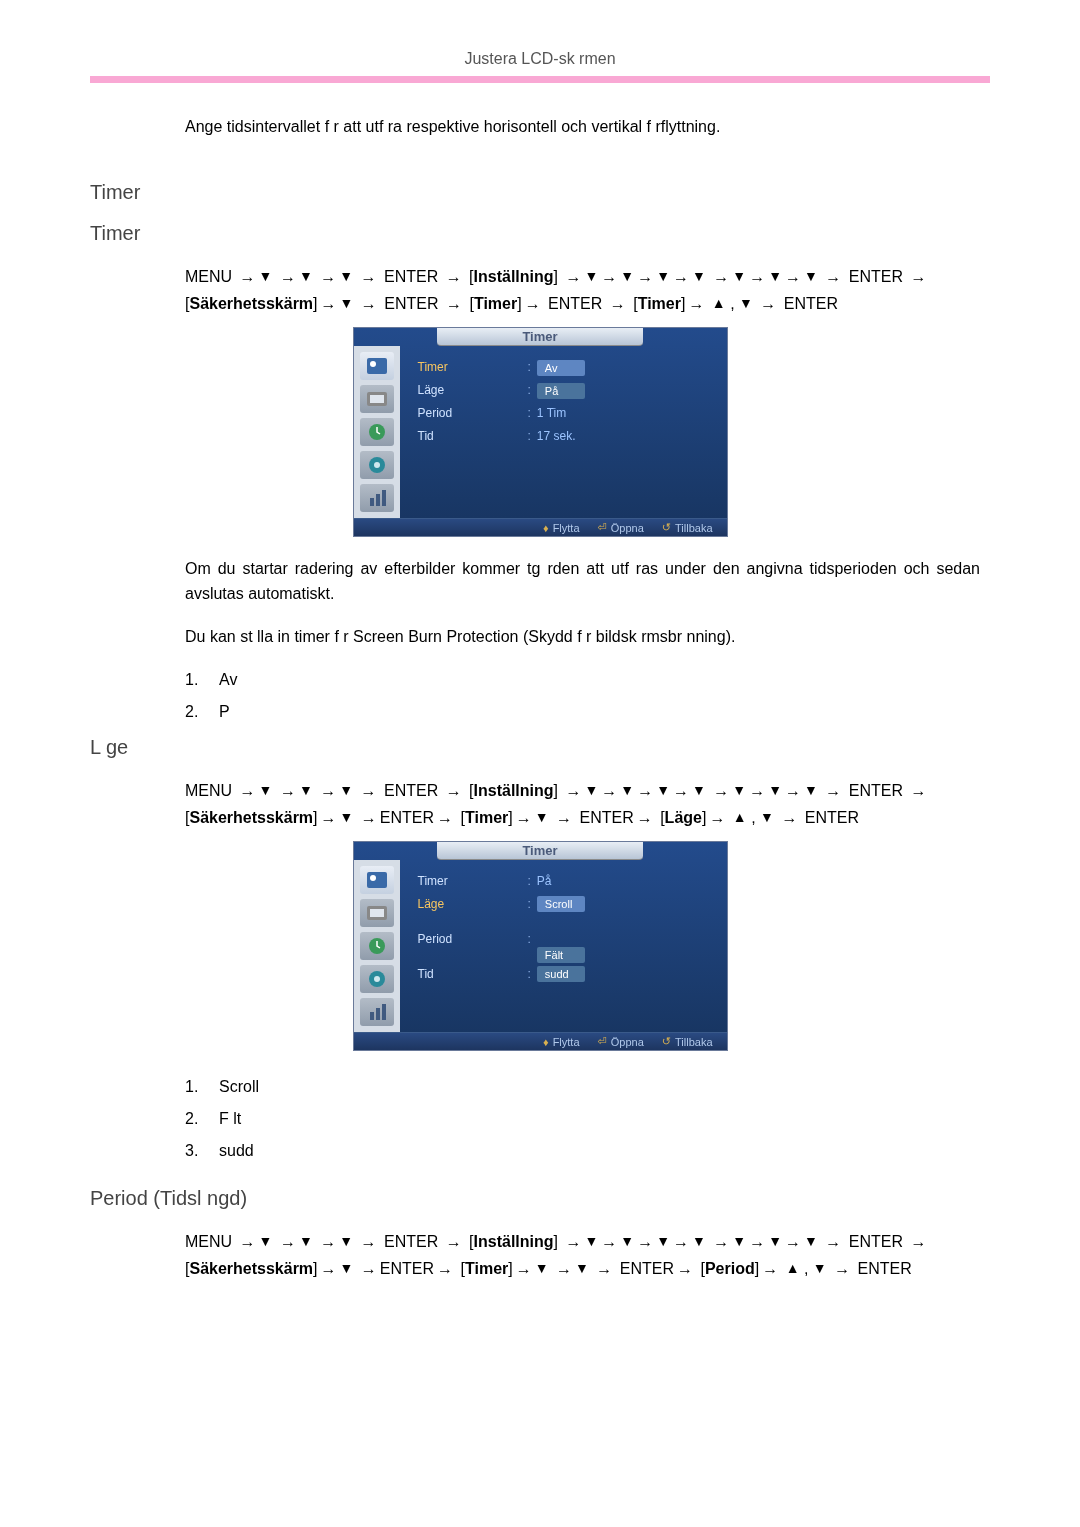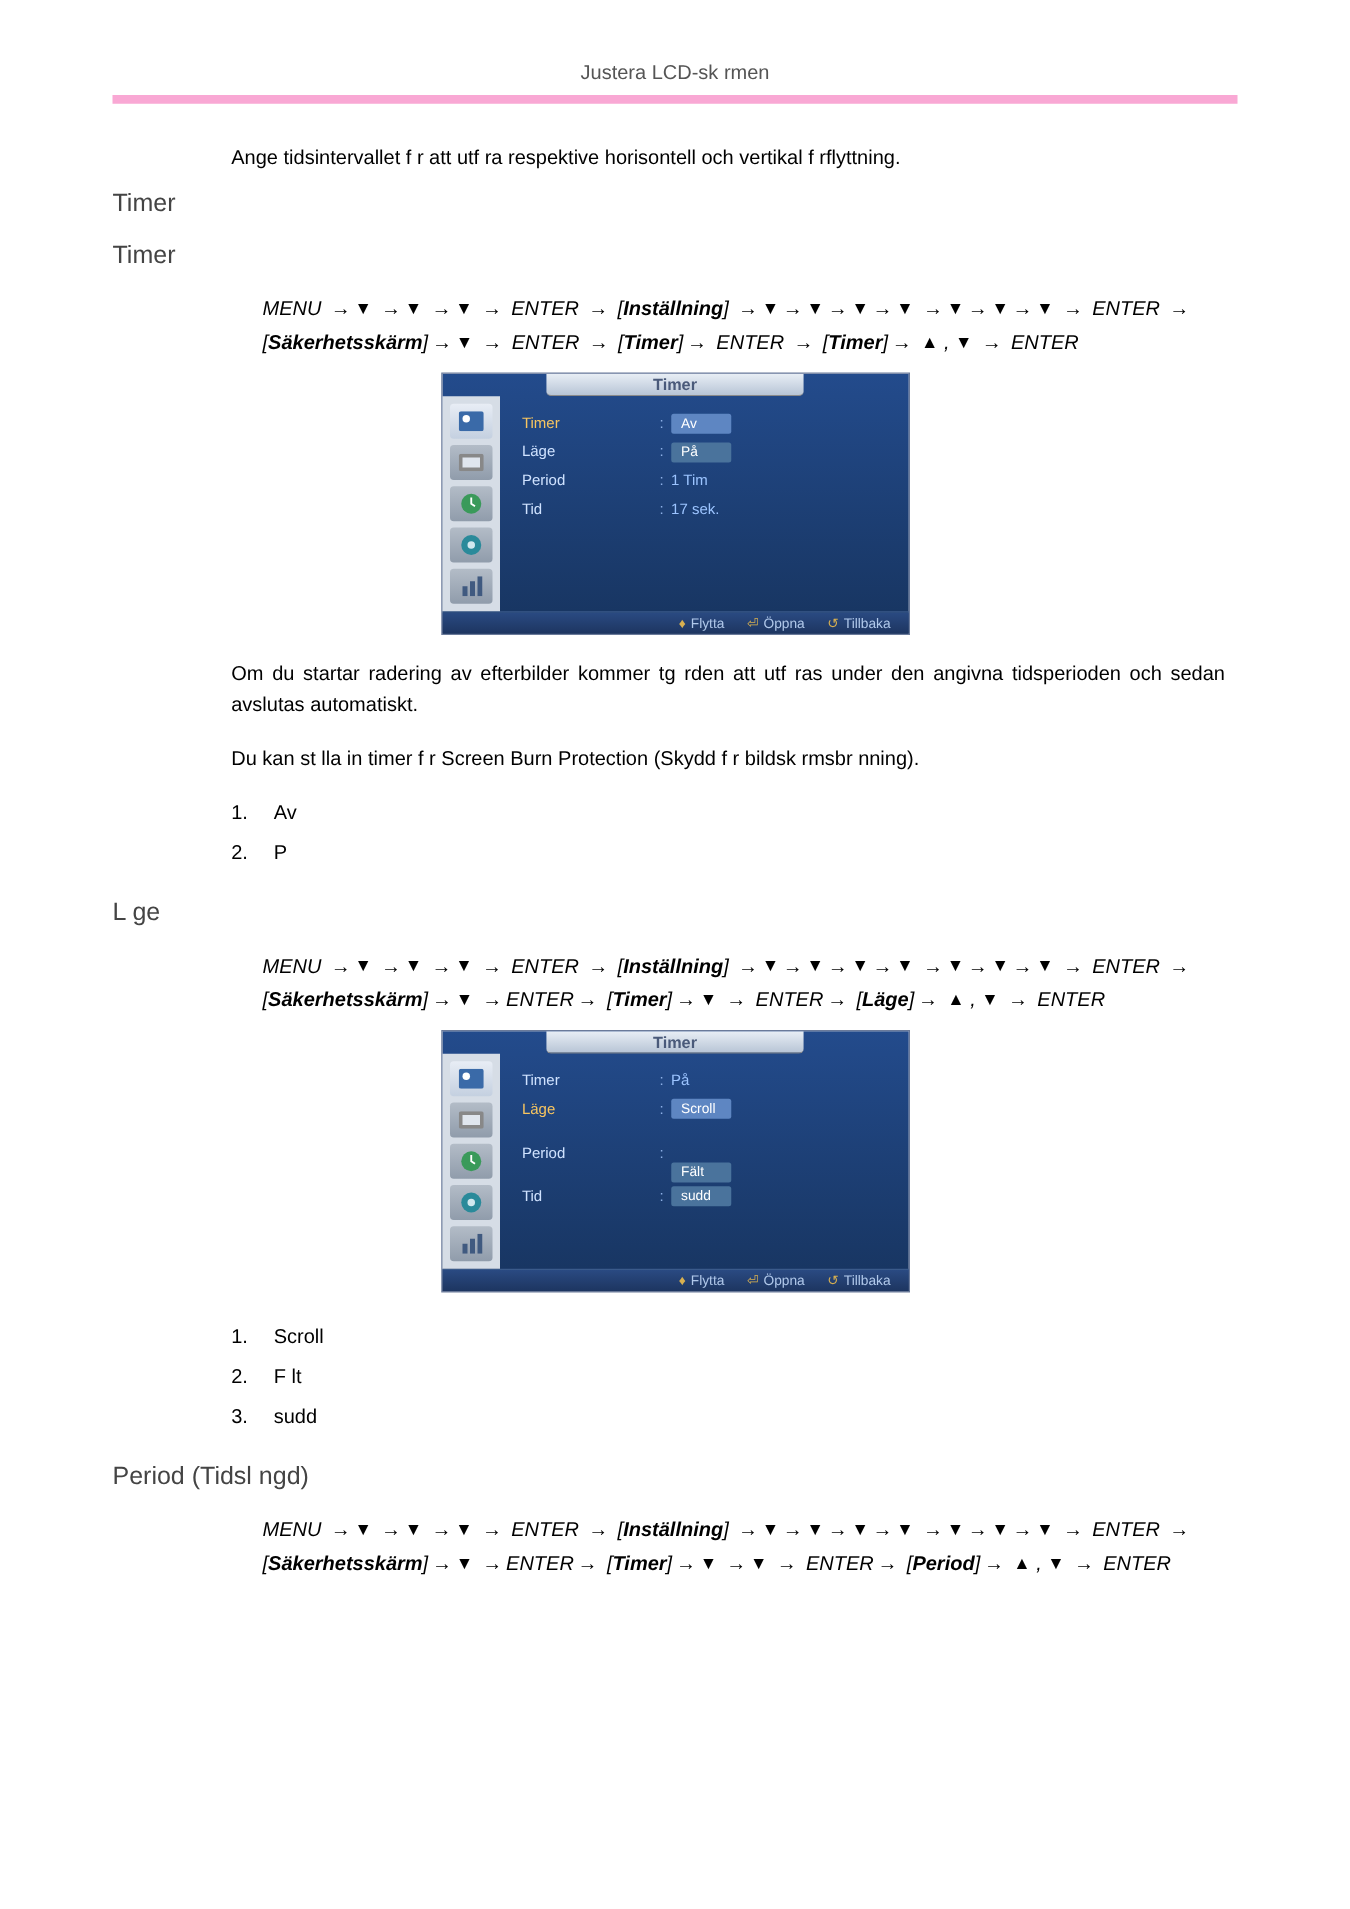--- a/index.html
+++ b/index.html
@@ -17,36 +17,35 @@
       text-align: center;
       font-size: 16px;
       color: #555;
       padding-bottom: 8px;
       border-bottom: 7px solid #f9a8d4;
       margin-bottom: 35px;
     }
     .intro {
       font-size: 16px;
       margin-left: 95px;
-      margin-bottom: 16px;
+      margin-bottom: 45px;
       color: #000;
     }
     .section-title {
       font-size: 20px;
       color: #444;
       margin-bottom: 18px;
       margin-top: 10px;
     }
     .nav-path {
       font-size: 16px;
-      margin-left: 120px;
+      margin-left: 95px;
       margin-right: 10px;
       line-height: 1.7;
       margin-bottom: 10px;
-      font-style: italic;
     }
     .nav-path .arrow { padding: 0 3px; }
     .nav-path .darr { font-size: 14px; position: relative; top: -1px; }
     .nav-path .uarr { font-size: 14px; position: relative; top: -1px; }
     .nav-path .bracket-label { font-weight: bold; }
     .osd-wrap {
       display: flex;
       justify-content: center;
       margin: 6px 0 20px 0;
     }
@@ -300,21 +299,21 @@
     <li>
         <span class="n">1.</span>
         <span>Av</span>
       </li>
     <li>
         <span class="n">2.</span>
         <span>P</span>
       </li>
   </ul>
 
-  <div class="section-title" style="margin-top:20px;">L ge</div>
+  <div class="section-title" style="margin-top:8px;">L ge</div>
 
   <div class="nav-path">
     <span>MENU</span>
     <span class="arrow">→</span><span class="darr">▼</span>
     <span class="arrow">→</span><span class="darr">▼</span>
     <span class="arrow">→</span><span class="darr">▼</span>
     <span class="arrow">→</span>
     <span>ENTER</span>
     <span class="arrow">→</span>
     [<span class="bracket-label">Inställning</span>]

